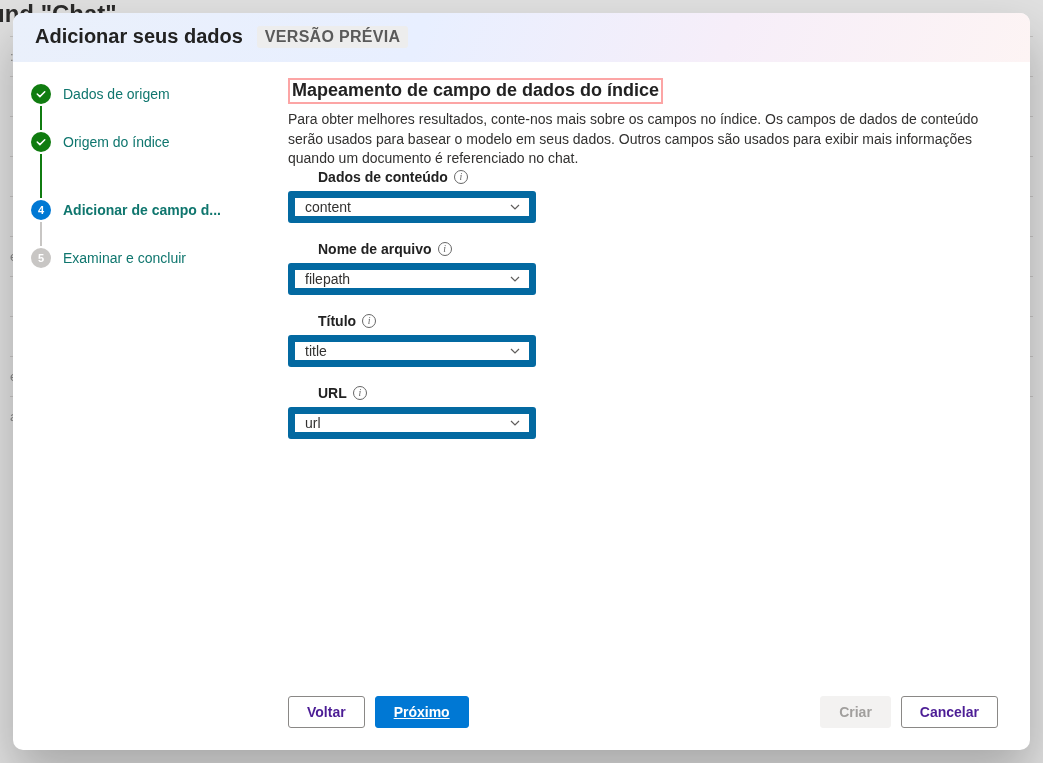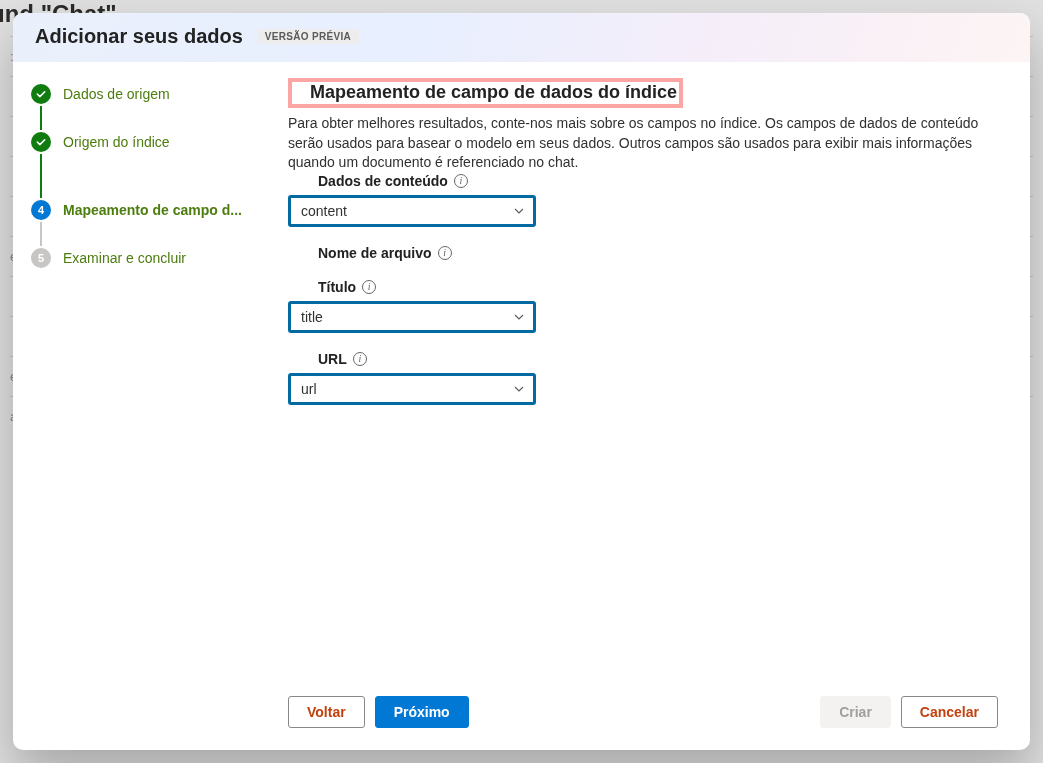--- a/index.html
+++ b/index.html
@@ -60,21 +60,21 @@
       align-items: center;
       gap: 14px;
       text-align: right;
     }
     .dialog-title {
       font-size: 20px;
       font-weight: 600;
       color: #222;
     }
     .badge {
-      font-size: 10px;
+      font-size: 16px;
       font-weight: 600;
       color: #5a5a5a;
       background: #ededed;
       padding: 2px 8px;
       border-radius: 3px;
       letter-spacing: 0.3px;
     }
     .dialog-body {
       flex: 1;
       display: flex;
@@ -127,21 +127,21 @@
     .step-indicator.current {
       background: #0078d4;
     }
     .step-indicator.pending {
       background: #c8c6c4;
       color: #fff;
     }
     .step-indicator.done svg { width: 12px; height: 12px; }
     .step-label {
       font-size: 14px;
-      color: #4d7c0f;
+      color: #0f766e;
       white-space: nowrap;
       overflow: hidden;
       text-overflow: ellipsis;
     }
     .step.current .step-label { font-weight: 600; }
     .content {
       flex: 1;
       padding: 16px 32px 12px 32px;
       display: flex;
       flex-direction: column;
@@ -149,22 +149,22 @@
     }
     .content-scroll {
       flex: 1;
       overflow: auto;
     }
     .content-heading {
       font-size: 18px;
       font-weight: 600;
       color: #222;
       display: inline-block;
-      border: 4px solid #fca5a5;
-      padding: 0 2px 1px 18px;
+      border: 2px solid #fca5a5;
+      padding: 0 2px 1px 2px;
       margin-bottom: 6px;
     }
     .content-desc {
       font-size: 14px;
       color: #323130;
       line-height: 1.4;
       max-width: 720px;
     }
     .field {
       margin-bottom: 18px;
@@ -190,21 +190,21 @@
       font-size: 10px;
       font-style: italic;
       font-family: Georgia, serif;
       color: #666;
       cursor: default;
       font-weight: 400;
     }
     .select {
       width: 248px;
       height: 32px;
-      border: 3px solid #0369a1;
+      border: 7px solid #0369a1;
       border-radius: 3px;
       padding: 0 30px 0 10px;
       font-size: 14px;
       color: #323130;
       background: #fff;
       position: relative;
       display: flex;
       align-items: center;
       cursor: pointer;
     }
@@ -225,28 +225,29 @@
     .footer .spacer { flex: 1; }
     .btn {
       height: 32px;
       padding: 0 18px;
       border-radius: 3px;
       font-size: 14px;
       font-weight: 600;
       cursor: pointer;
       border: 1px solid #8a8886;
       background: #fff;
-      color: #c2410c;
+      color: #4c1d95;
       display: inline-flex;
       align-items: center;
     }
     .btn.primary {
       background: #0078d4;
       border-color: #0078d4;
       color: #fff;
+      text-decoration: underline;
     }
     .btn.disabled {
       background: #f3f2f1;
       border-color: #f3f2f1;
       color: #a19f9d;
       cursor: default;
       margin-left: 44px;
     }
   </style>
 </head>
@@ -295,21 +296,21 @@
             </svg>
         </div>
         <div class="step-label">Origem do índice</div>
       </div>
       <div class="step-connector"></div>
 
       <div class="step-connector"></div>
 
       <div class="step current">
         <div class="step-indicator current">4</div>
-        <div class="step-label">Mapeamento de campo d...</div>
+        <div class="step-label">Adicionar de campo d...</div>
       </div>
       <div class="step-connector pending"></div>
 
       <div class="step">
         <div class="step-indicator pending">5</div>
         <div class="step-label">Examinar e concluir</div>
       </div>
     </div>
 
     <div class="content">
@@ -330,20 +331,28 @@
                 </svg>
             </span>
           </div>
         </div>
 
         <div class="field">
           <div class="field-label">
             <span>Nome de arquivo</span>
             <span class="info-icon">i</span>
           </div>
+          <div class="select">
+            <span>filepath</span>
+            <span class="chevron">
+              <svg viewBox="0 0 12 12">
+                  <path d="M2 4l4 4 4-4" fill="none" stroke="#605e5c" stroke-width="1.2"></path>
+                </svg>
+            </span>
+          </div>
         </div>
 
         <div class="field">
           <div class="field-label">
             <span>Título</span>
             <span class="info-icon">i</span>
           </div>
           <div class="select">
             <span>title</span>
             <span class="chevron">

